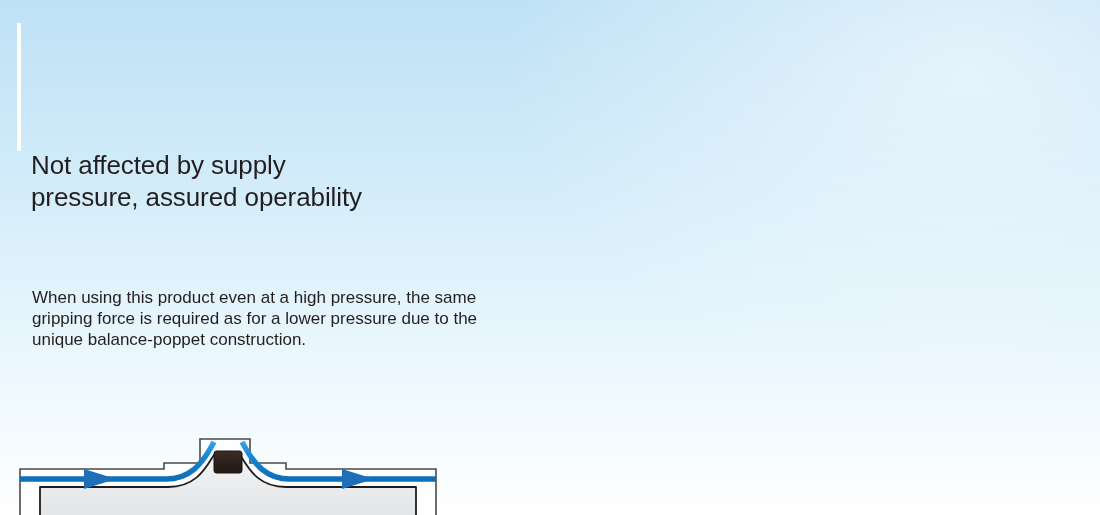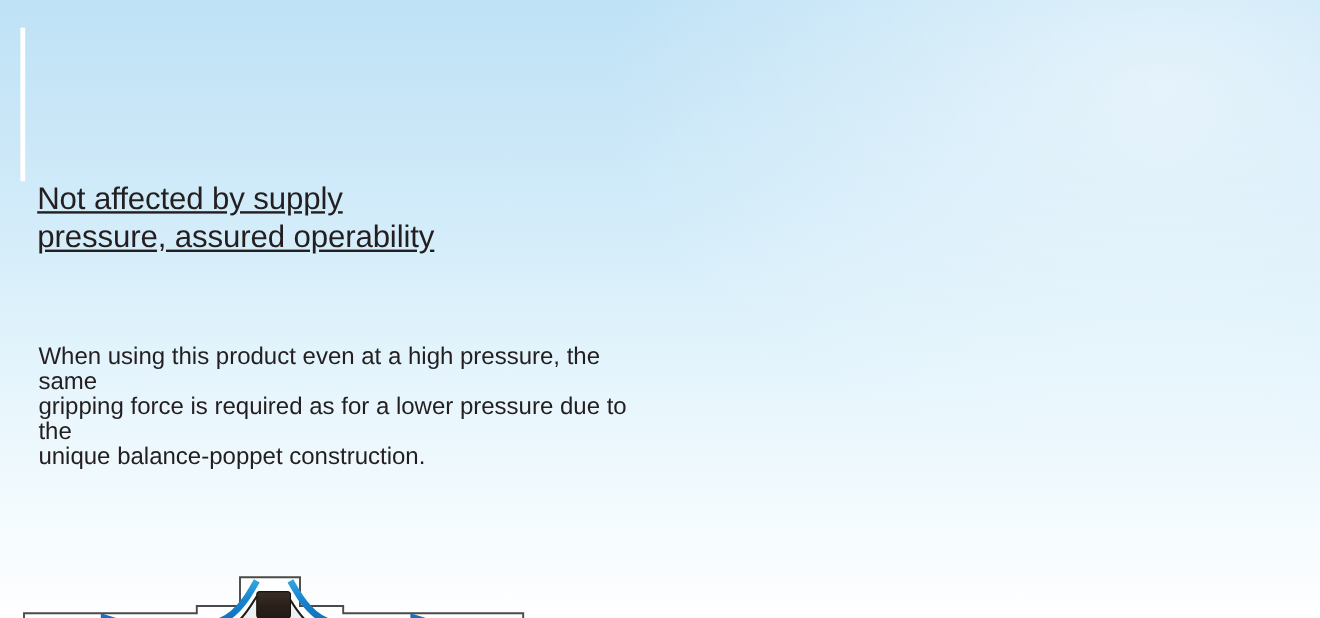--- a/index.html
+++ b/index.html
@@ -48,25 +48,24 @@
     background: #ffffff;
   }
 
   .heading {
     position: absolute;
     font-size: 26px;
     line-height: 32px;
     color: #231f20;
     letter-spacing: -0.1px;
     white-space: pre-line;
-    text-decoration: underline;
   }
   .body-text {
     position: absolute;
-    font-size: 20px;
+    font-size: 17px;
     line-height: 21px;
     color: #231f20;
     white-space: pre-line;
   }
 
   
   .diagram {
     position: absolute;
     left: 18px;
     top: 172px;

